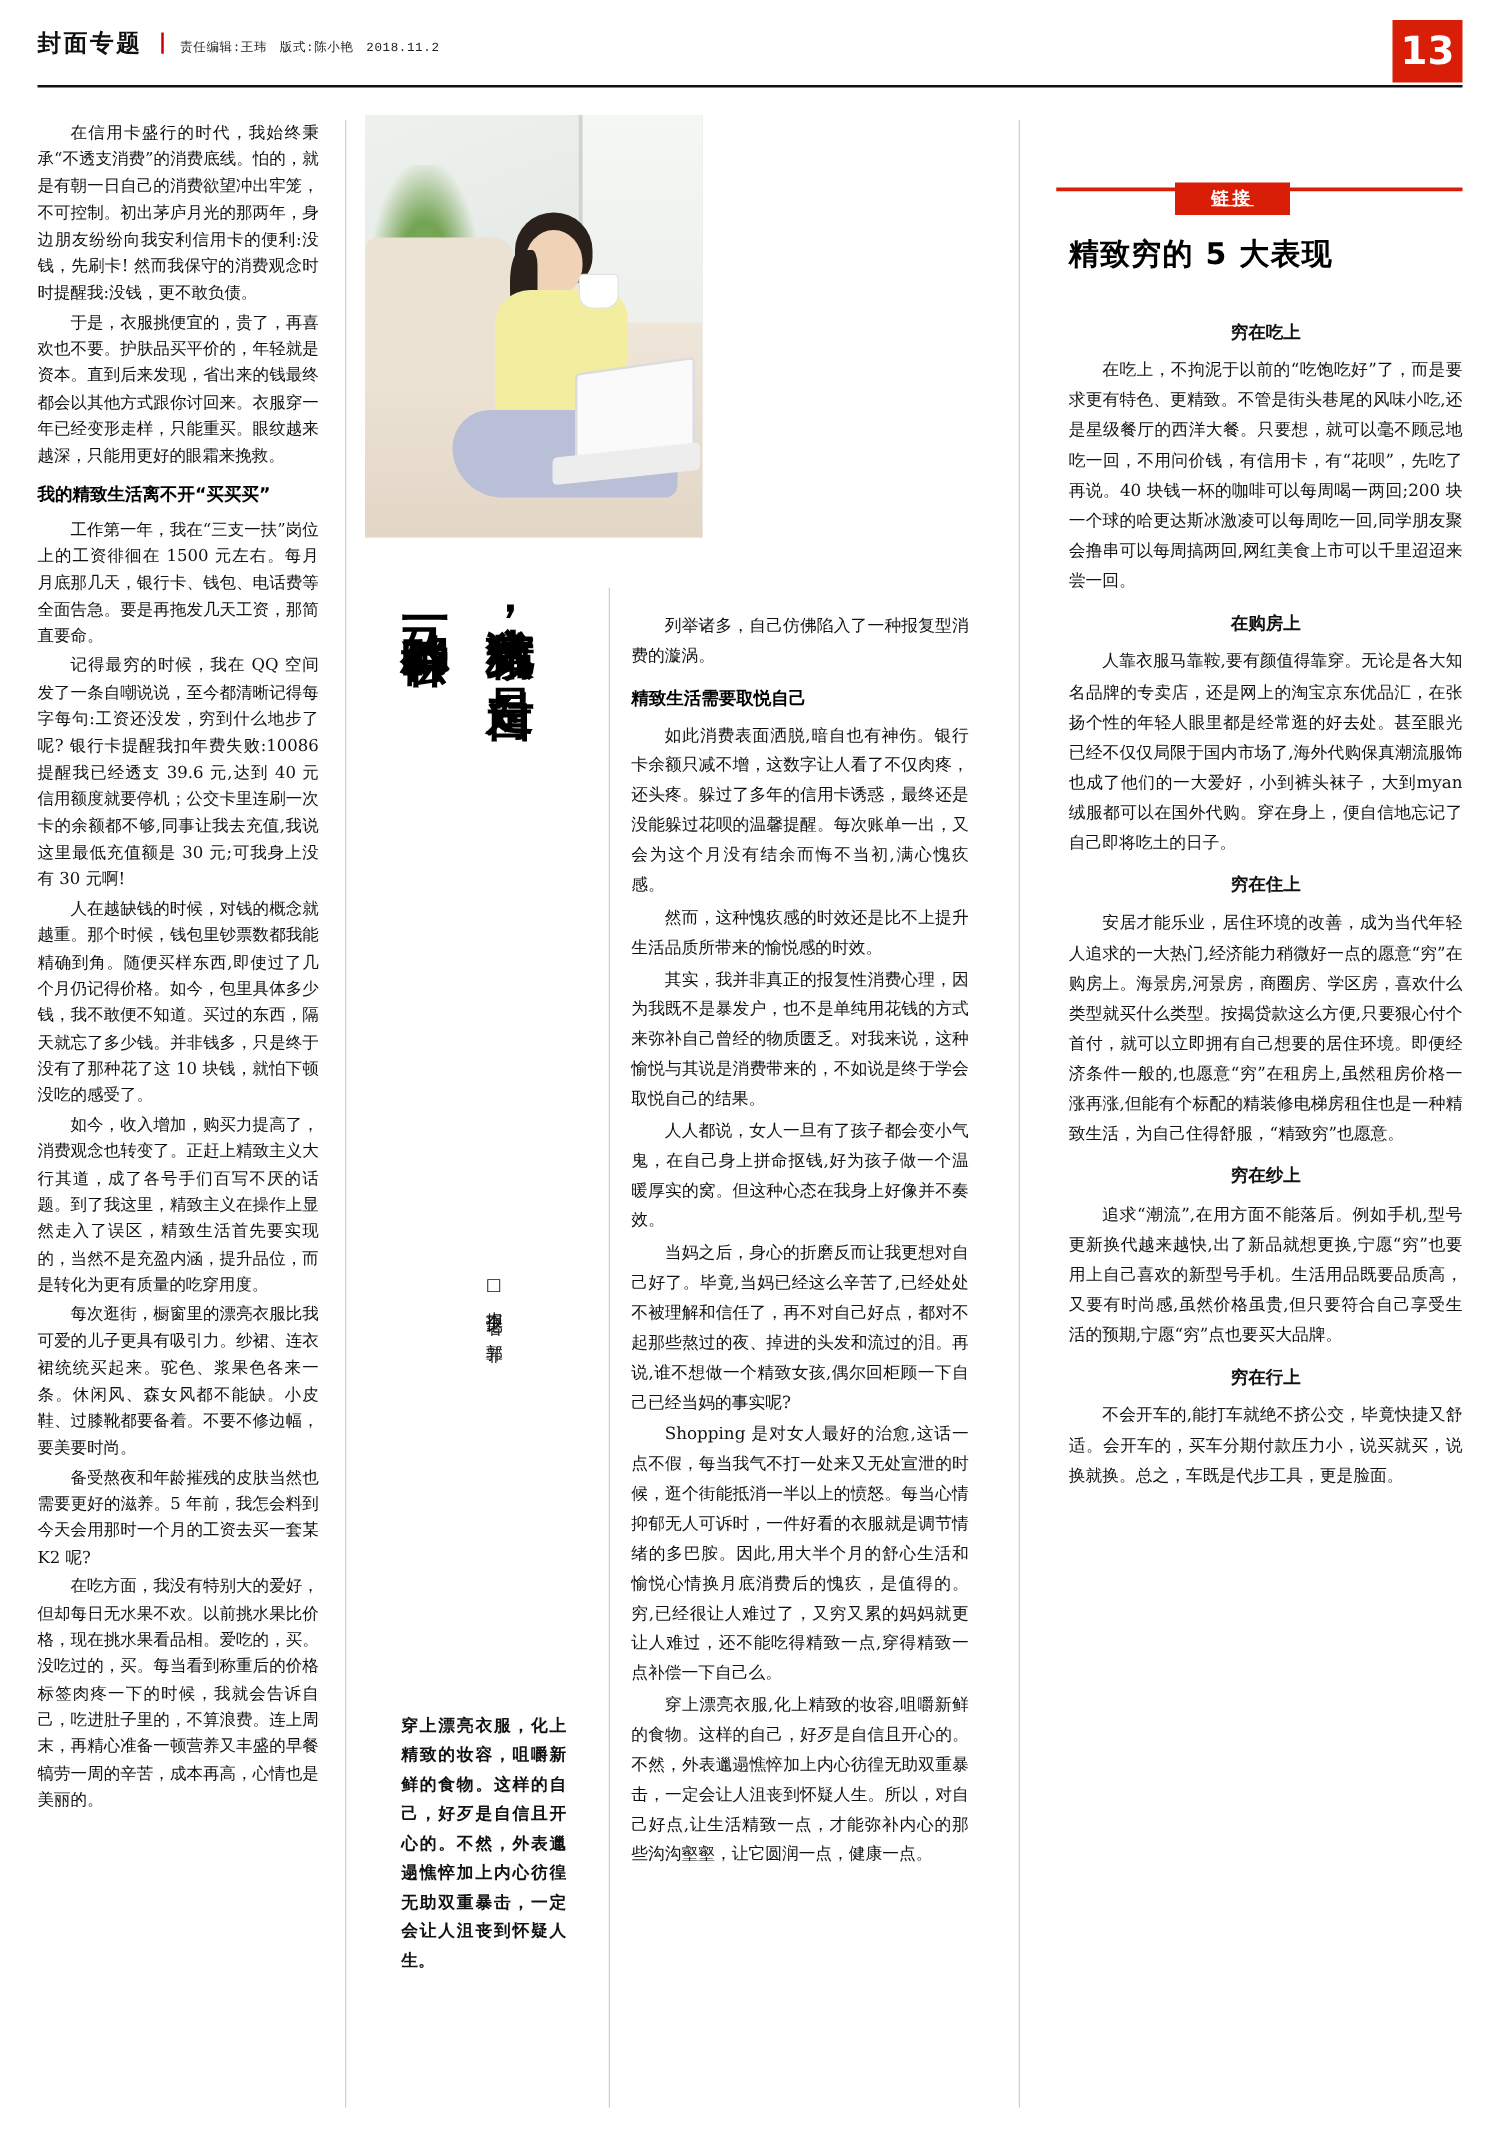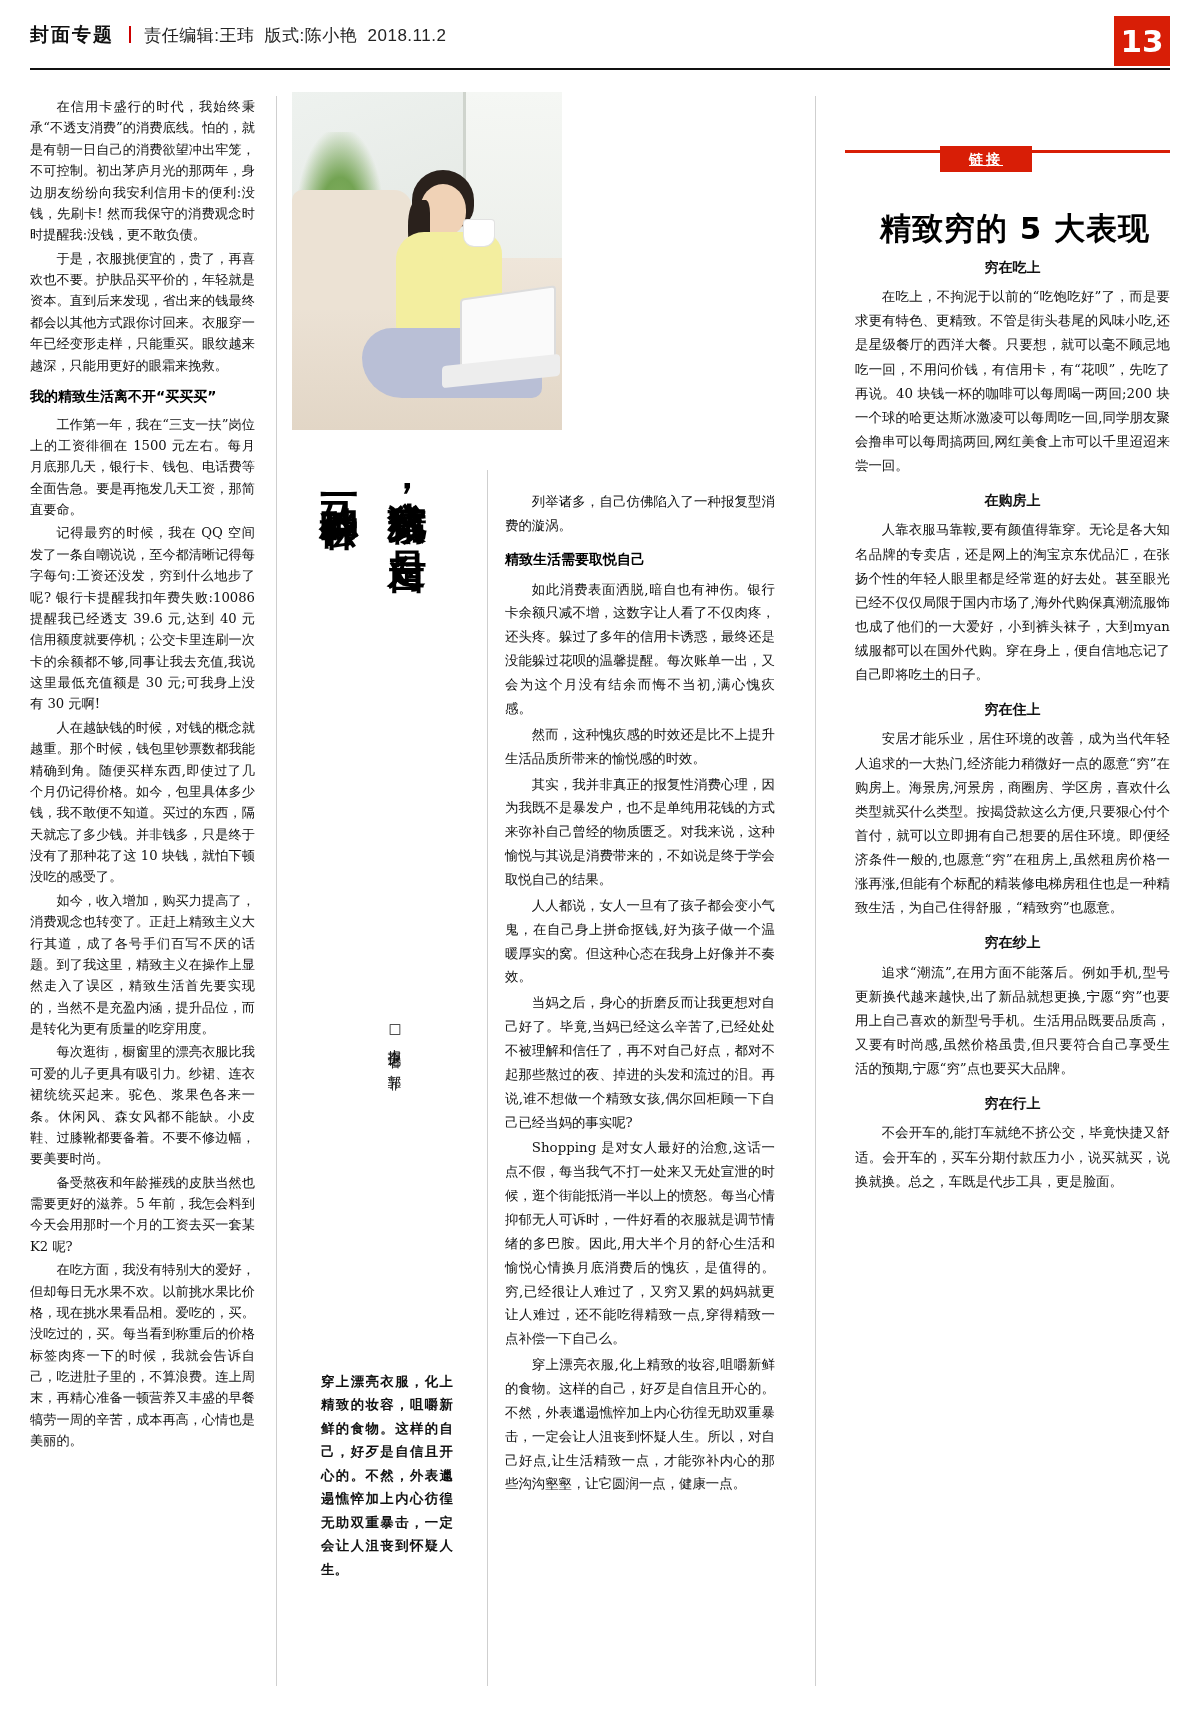--- a/index.html
+++ b/index.html
@@ -42,22 +42,22 @@
   }
   .mast-bar {
     display: inline-block;
     width: 2px;
     height: 17px;
     background: #c00;
     margin: 0 8px 0 10px;
     vertical-align: -2px;
   }
   .mast-meta {
-    font-family: Liberation Sans, sans-serif;
-    font-size: 17px;
+    font-family: Liberation Mono, monospace;
+    font-size: 10px;
     color: #222;
     display: inline-block;
     vertical-align: baseline;
     letter-spacing: 0.5px;
   }
   .page-num {
     position: absolute;
     right: 0;
     top: -6px;
     width: 56px;
@@ -268,41 +268,41 @@
     font-size: 14px;
     font-weight: bold;
     letter-spacing: 3px;
     text-align: center;
     line-height: 26px;
     text-decoration: underline;
   }
   .rail-title {
     position: absolute;
     left: 855px;
-    top: 208px;
+    top: 187px;
     width: 320px;
     font-family: "DejaVu Sans", "Liberation Sans", sans-serif;
     font-weight: bold;
-    font-size: 31px;
+    font-size: 24px;
     letter-spacing: 1px;
     color: #000;
-    text-align: center;
+    text-align: left;
   }
   .col4 {
     position: absolute;
     left: 855px;
     top: 245px;
     width: 315px;
     font-size: 13.4px;
     line-height: 1.8;
     text-align: justify;
     color: #111;
   }
   .rail-sub {
-    font-family: Liberation Serif, serif;
+    font-family: Liberation Mono, monospace;
     font-weight: bold;
     font-size: 14px;
     text-align: center;
     text-indent: 0 !important;
     margin: 10px 0 5px 0 !important;
   }
 
   
   .vline { position: absolute; width: 1px; background: #cfcfcf; }
 </style>

